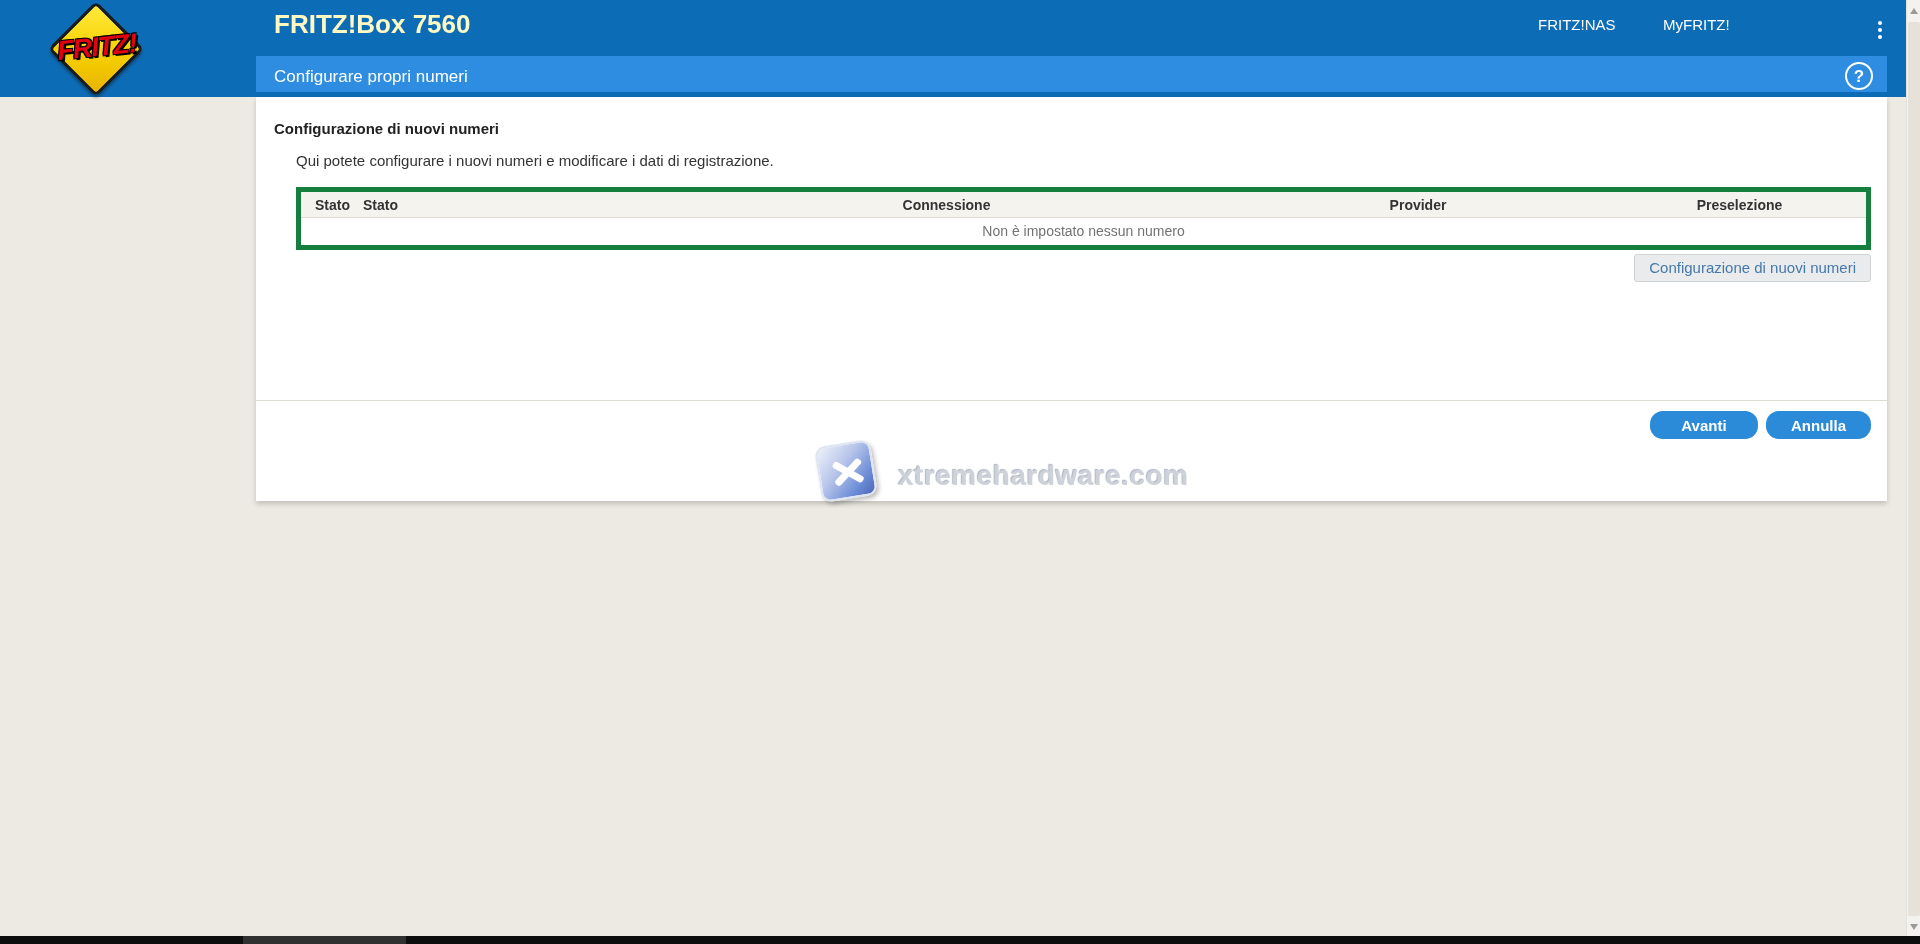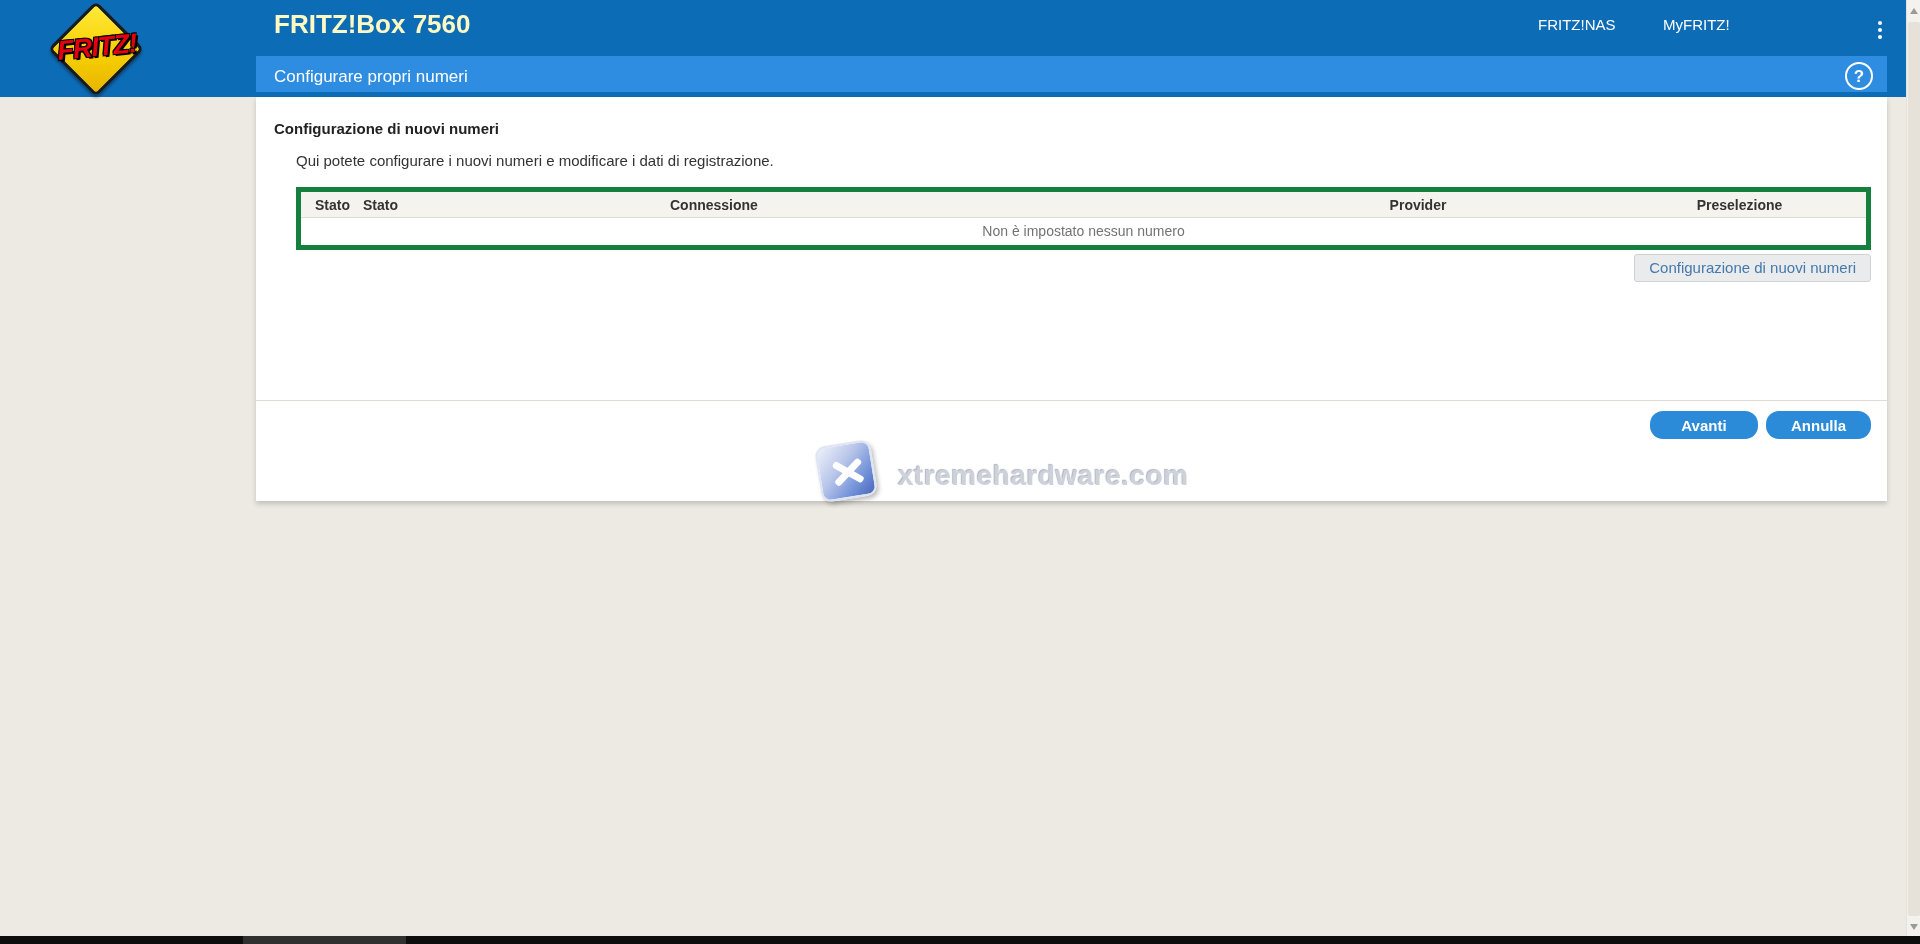--- a/index.html
+++ b/index.html
@@ -88,21 +88,21 @@
     position:absolute; left:40px; top:90px; width:1575px;
     border:5px solid #15803d;
   }
   .thead {
     display:flex; height:26px; align-items:center;
     background:#f4f3ee; border-bottom:1px solid #dcdad3;
     font-size:14px; font-weight:bold; color:#333;
   }
   .th-stato { width:62px; padding-left:14px; }
   .th-numero { width:300px; }
-  .th-connessione { width:560px; padding-left:7px; }
+  .th-connessione { width:560px; padding-left:7px;text-align:center; }
   .th-provider { width:390px; text-align:center; }
   .th-preselezione { flex:1; text-align:center; }
   .tbody-row {
     height:27px; line-height:27px; text-align:center;
     font-size:14px; color:#737373; background:#fff;
   }
 
   .gray-btn {
     position:absolute; right:16px; top:157px; height:28px;
     padding:0 14px; line-height:26px;

